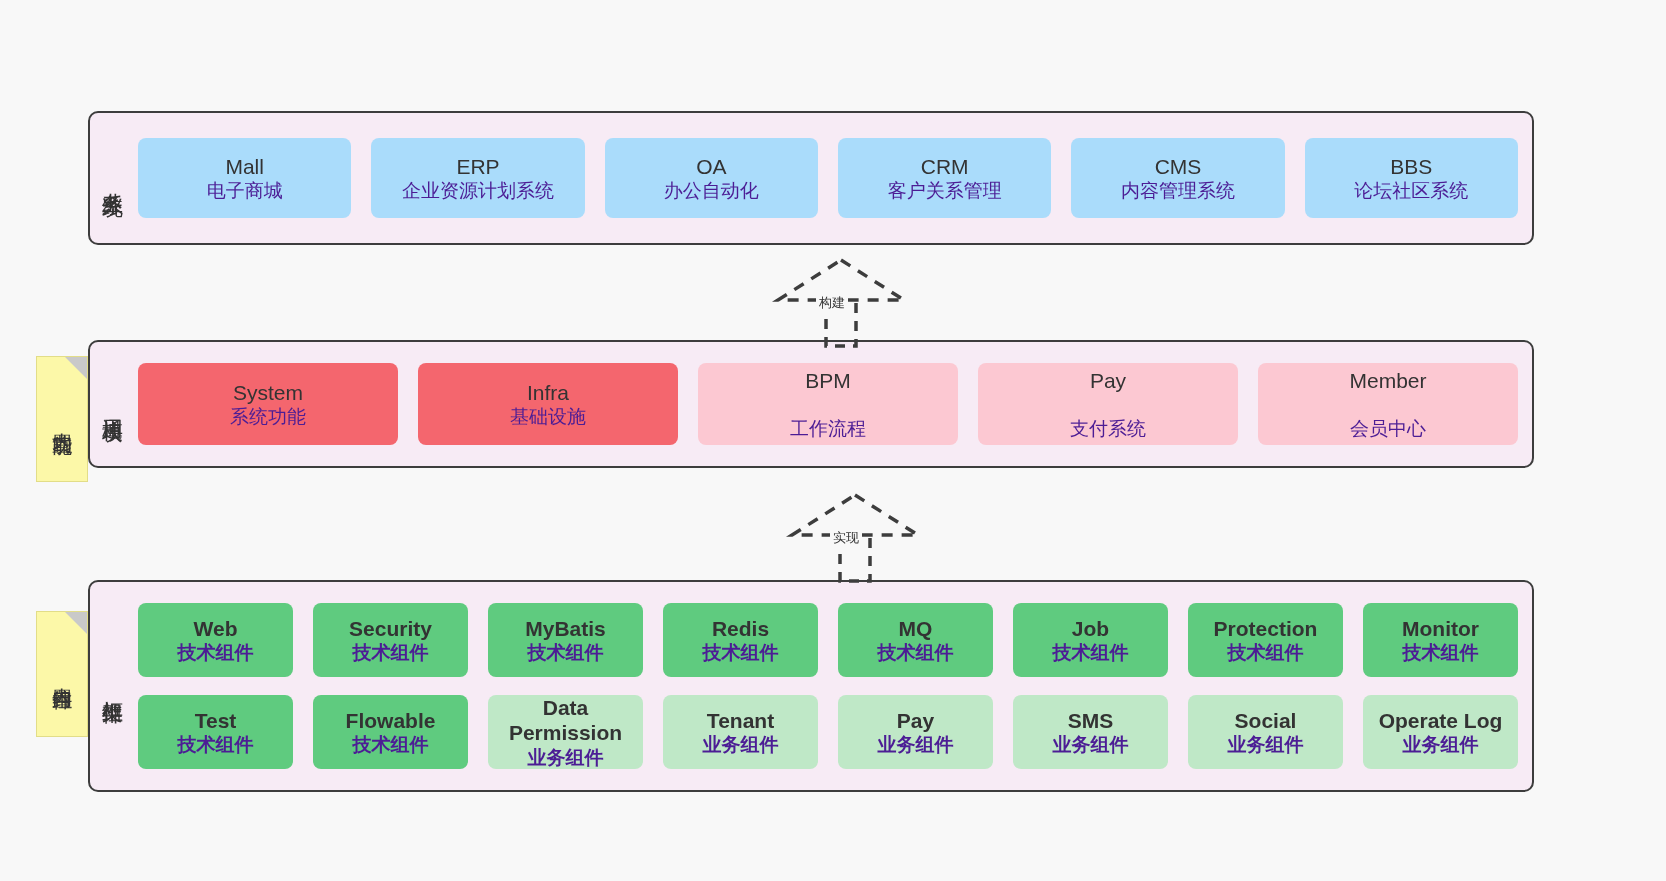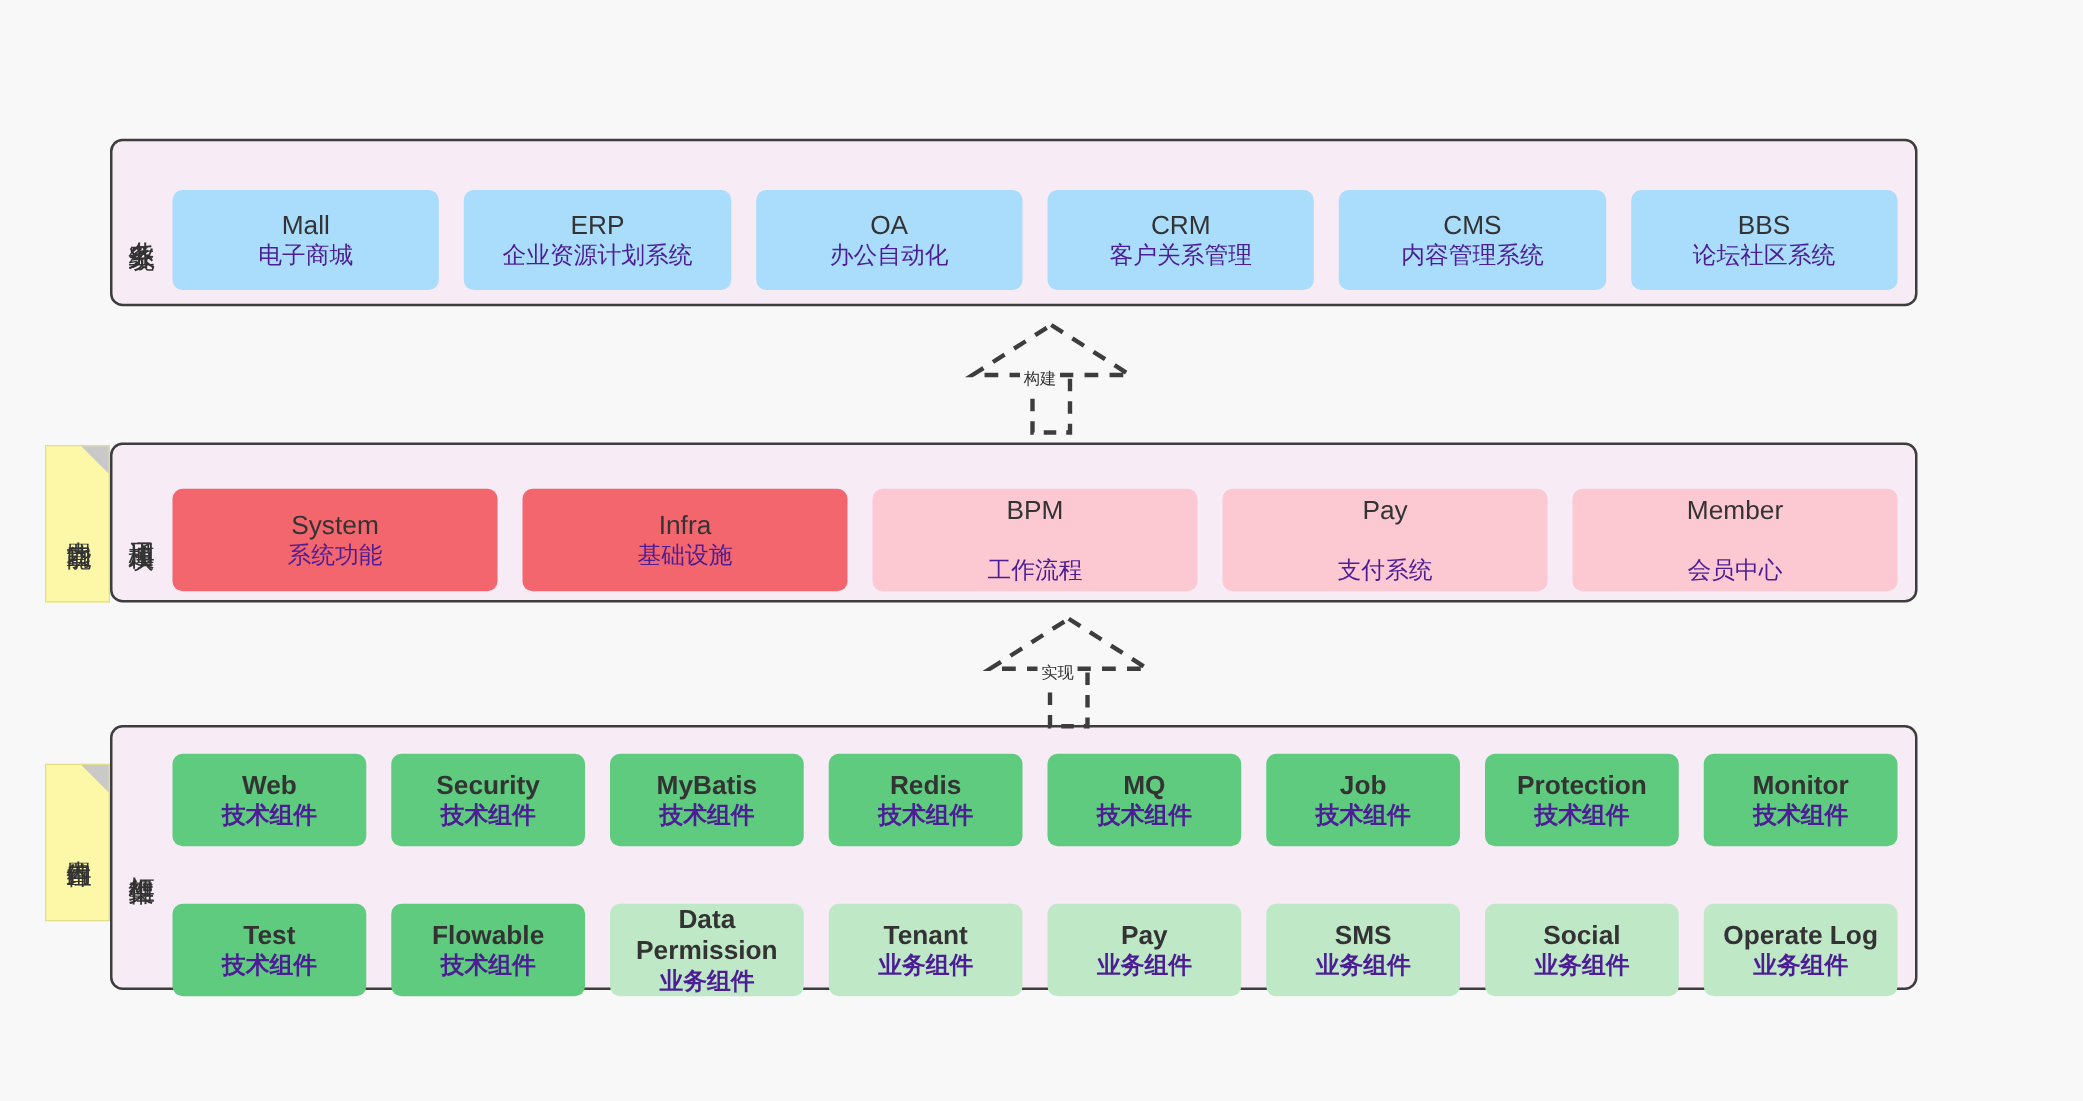--- a/index.html
+++ b/index.html
@@ -58,21 +58,20 @@
     flex:1 1 0;
     border-radius:8px;
     display:flex;
     flex-direction:column;
     align-items:center;
     justify-content:center;
     text-align:center;
     box-sizing:border-box;
     padding:17px 4px;
     line-height:1.22;
-    margin-top:28px;
   }
   .card .en{font-size:21px;color:#333;}
   .card .cn{font-size:19px;color:#4c1d95;}
   .card.blue{background:#aadcfb;}
   .card.red{background:#f4666e;}
   .card.pink{background:#fcc8d2;gap:24px;}
   .card.green{background:#5fcb7f;}
   .card.greenlt{background:#bfe8c7;}
 
   .h-biz{height:80px;}
@@ -163,21 +162,21 @@
       <path d="M85 6 L148 46 L22 46 Z" fill="none" stroke="#3d3d3d" stroke-width="3.5" stroke-dasharray="11 9" stroke-linejoin="miter"></path>
     </svg>
     <span class="lbl" style="left:60px;top:40px;">构建</span>
   </div>
 
   <div class="note" style="left:36px;top:356px;height:126px;">
     <span class="fold"></span>
     <span>内置功能</span>
   </div>
 
-  <div class="layer" id="layer-common-module" style="left:88px;top:354px;width:1446px;height:128px;">
+  <div class="layer" id="layer-common-module" style="left:88px;top:340px;width:1446px;height:128px;">
     <div class="layer-title">通用模块</div>
     <div class="layer-body">
       <div class="row">
         <div class="card red h-mod">
           <span class="en">System</span>
           <span class="cn">系统功能</span>
         </div>
         <div class="card red h-mod">
           <span class="en">Infra</span>
           <span class="cn">基础设施</span>

